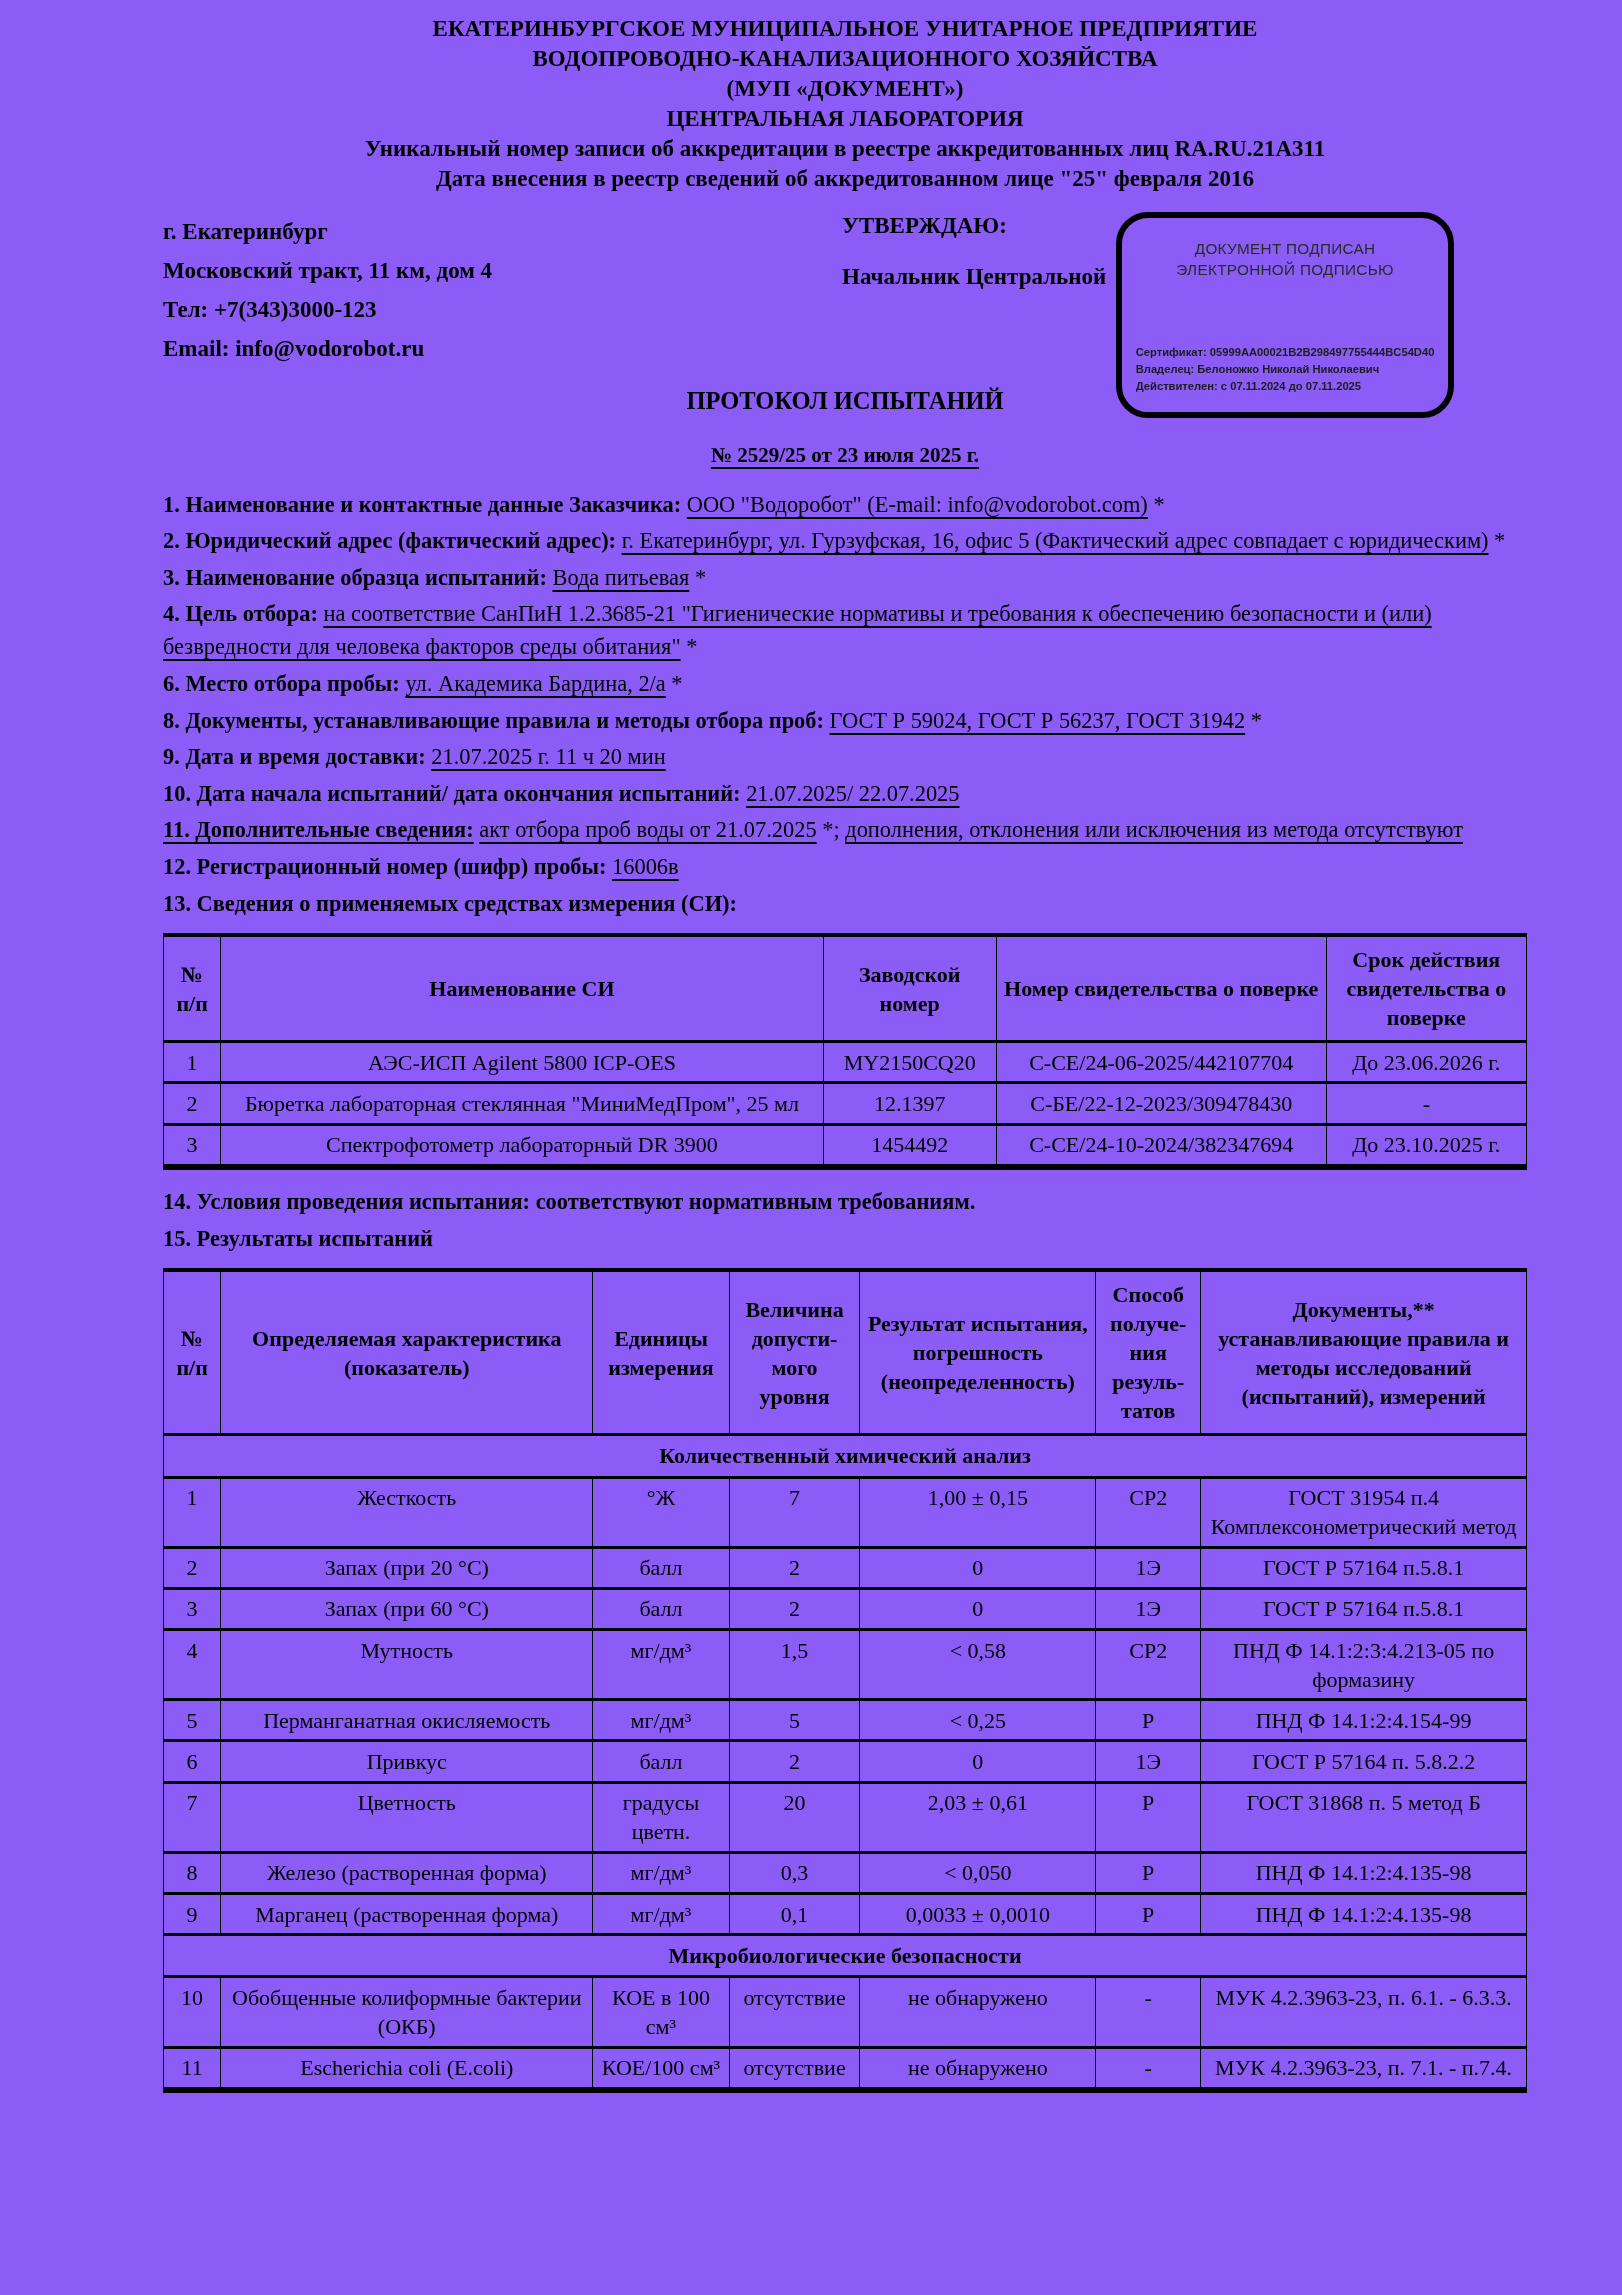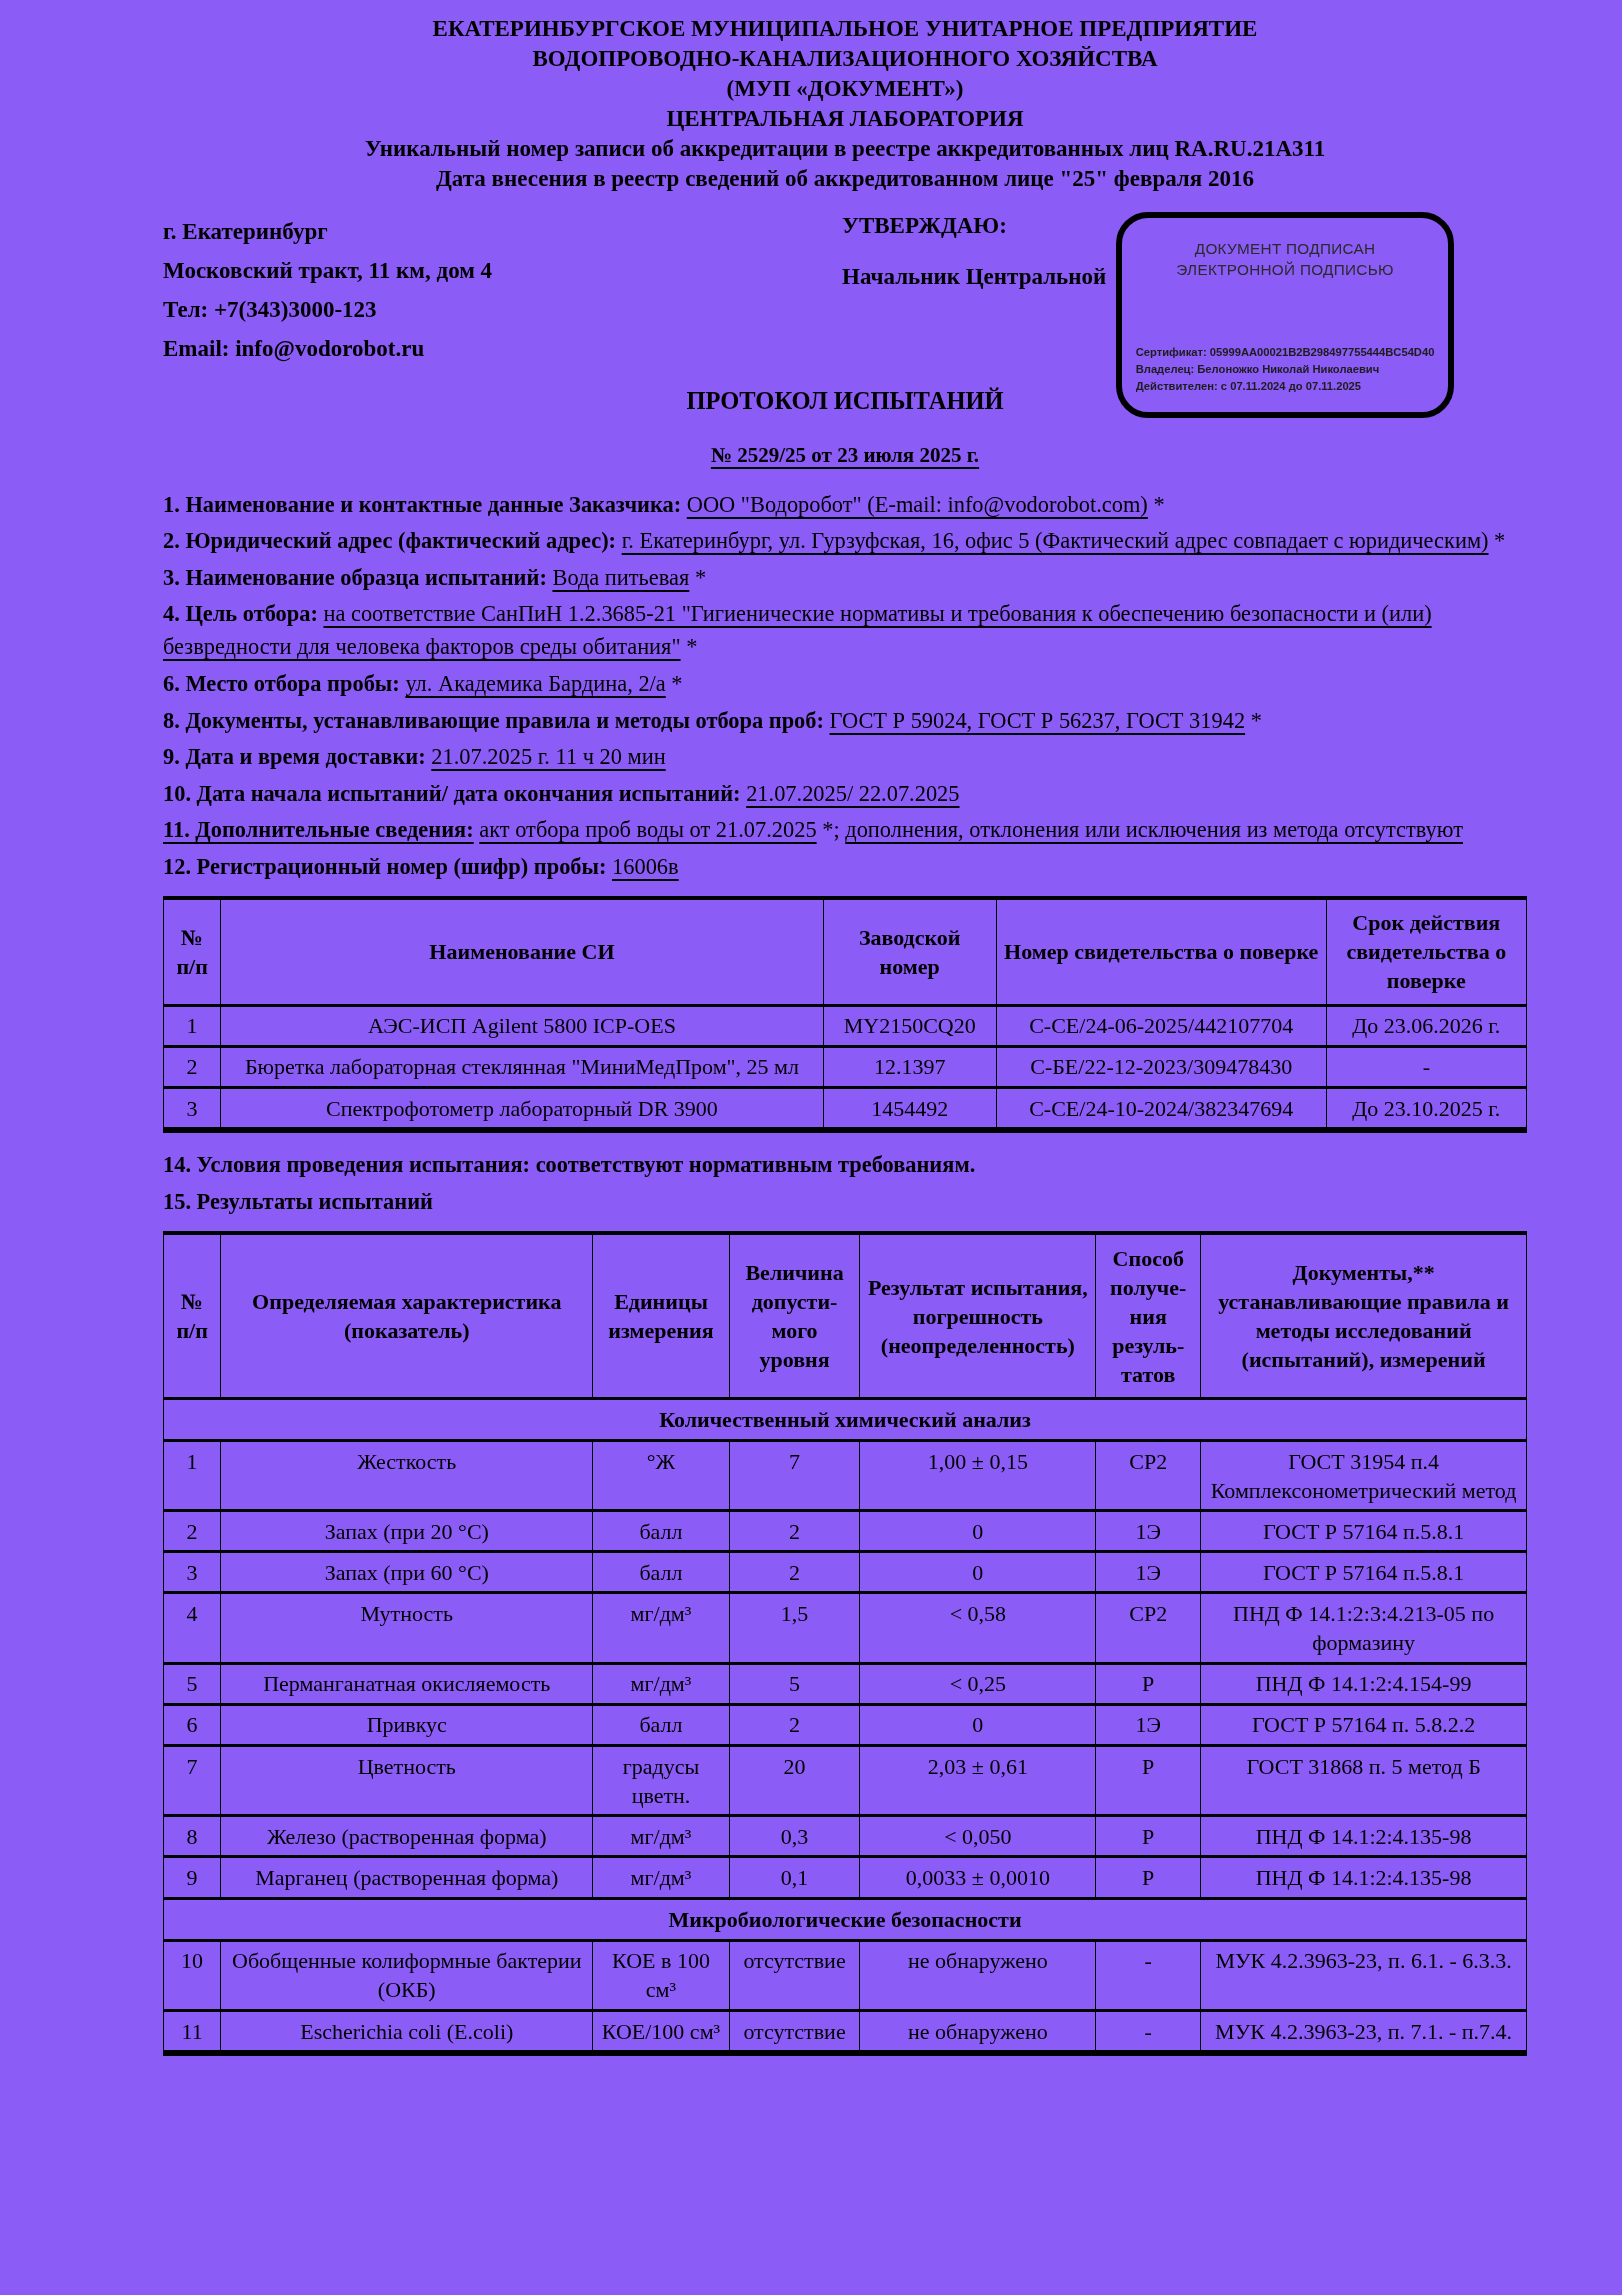--- a/index.html
+++ b/index.html
@@ -96,20 +96,21 @@
     <p class="item"><b>1. Наименование и контактные данные Заказчика:</b> <span class="u">ООО "Водоробот" (E-mail: info@vodorobot.com)</span><span> *</span></p>
     <p class="item"><b>2. Юридический адрес (фактический адрес):</b> <span class="u">г. Екатеринбург, ул. Гурзуфская, 16, офис 5 (Фактический адрес совпадает с юридическим)</span><span> *</span></p>
     <p class="item"><b>3. Наименование образца испытаний:</b> <span class="u">Вода питьевая</span><span> *</span></p>
     <p class="item"><b>4. Цель отбора:</b> <span class="u">на соответствие СанПиН 1.2.3685-21 "Гигиенические нормативы и требования к обеспечению безопасности и (или) безвредности для человека факторов среды обитания"</span><span> *</span></p>
     <p class="item"><b>6. Место отбора пробы:</b> <span class="u">ул. Академика Бардина, 2/а</span><span> *</span></p>
     <p class="item"><b>8. Документы, устанавливающие правила и методы отбора проб:</b> <span class="u">ГОСТ Р 59024, ГОСТ Р 56237, ГОСТ 31942</span><span> *</span></p>
     <p class="item"><b>9. Дата  и время доставки:</b> <span class="u">21.07.2025 г. 11 ч 20 мин</span><span></span></p>
     <p class="item"><b>10. Дата начала испытаний/ дата окончания испытаний:</b> <span class="u">21.07.2025/ 22.07.2025</span><span></span></p>
     <p class="item"><b class="u">11. Дополнительные сведения:</b> <span class="u">акт отбора проб воды от 21.07.2025</span><span> *; </span><span class="u">дополнения, отклонения или исключения из метода отсутствуют</span></p>
     <p class="item"><b>12. Регистрационный номер (шифр) пробы:</b> <span class="u">16006в</span><span></span></p>
+    <p class="item"><b>13. Сведения о применяемых средствах измерения (СИ):</b></p>
 
     <table>
       <colgroup>
           <col style="width:4.2%">
           <col style="width:44.2%">
           <col style="width:12.7%">
           <col style="width:24.2%">
           <col style="width:14.7%">
         </colgroup>
       <thead>

